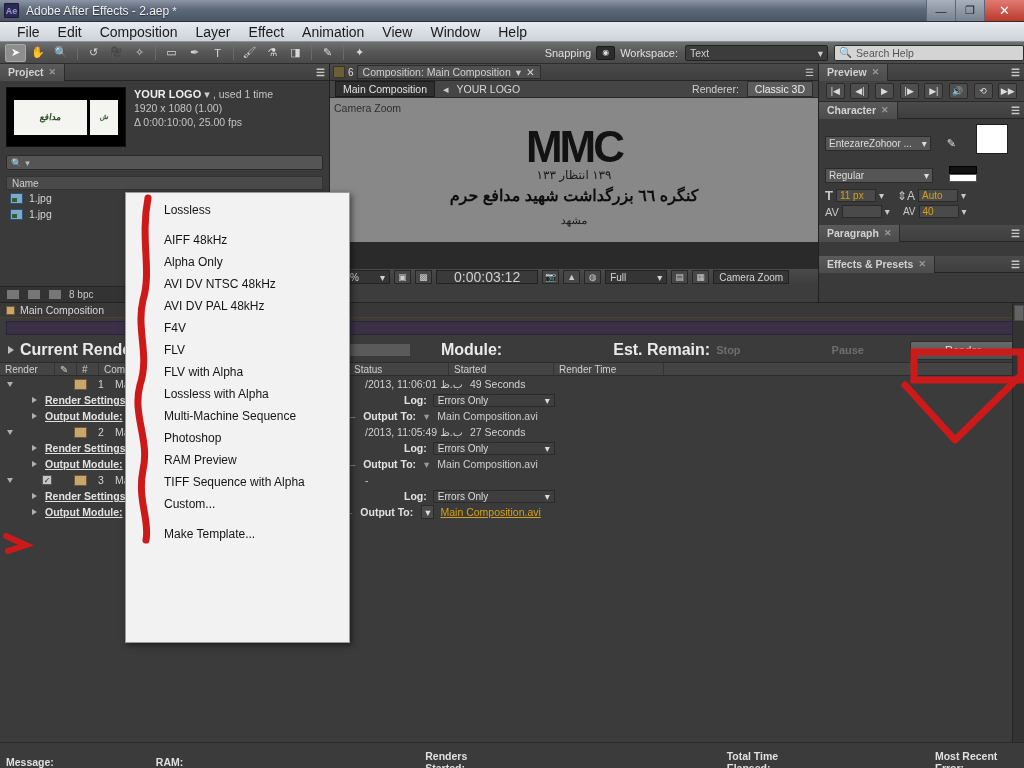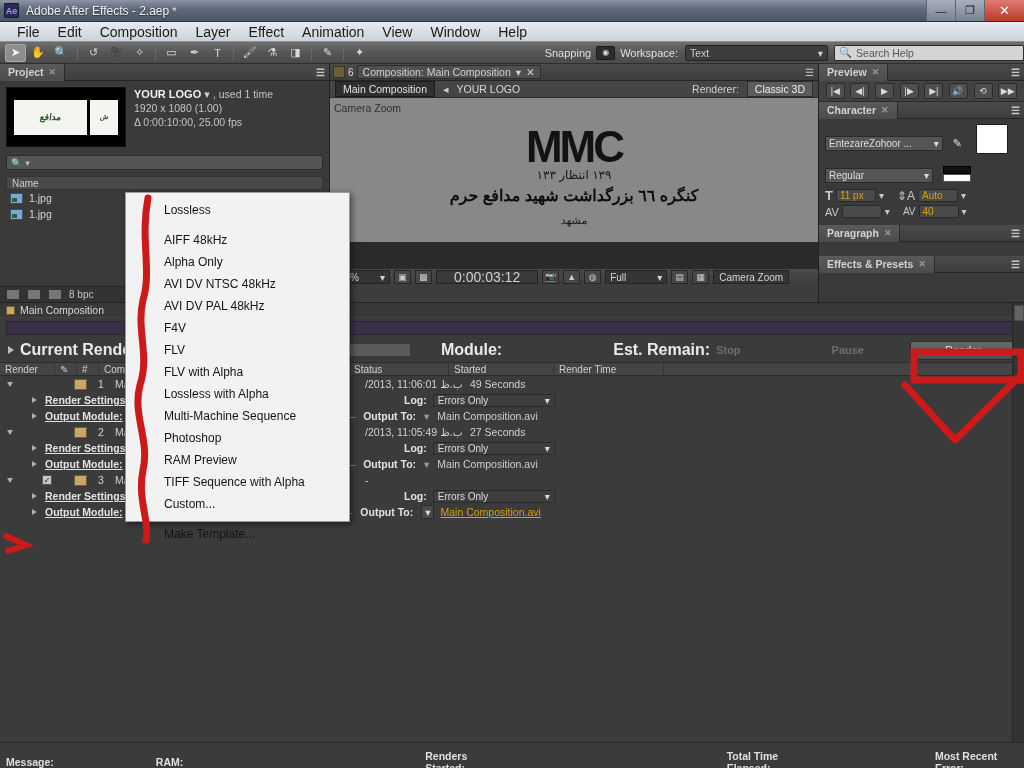--- a/index.html
+++ b/index.html
@@ -144,21 +144,21 @@
   .cb-tc{background:#3a3a3a;border:1px solid #222;padding:0 17px;height:14px;display:flex;align-items:center;
          color:#cfcfcf;font-size:14px;text-align:center;}
   
   #right-col{position:absolute;left:818px;top:64px;width:206px;height:238px;background:#3a3a3a;
              border-left:1px solid #222;}
   .transport{height:21px;background:#424242;display:flex;align-items:center;justify-content:space-around;
              padding:0 4px;border-bottom:1px solid #2a2a2a;}
   .tp{width:19px;height:16px;background:#4e4e4e;border:1px solid #2b2b2b;display:flex;align-items:center;
       justify-content:center;color:#ddd;font-size:9px;border-radius:2px;}
   .char-body{padding:5px 6px;}
-  .char-row{display:flex;align-items:center;gap:10px;margin-bottom:4px;}
+  .char-row{display:flex;align-items:center;gap:16px;margin-bottom:4px;}
   .fontsel{flex:1;height:15px;background:#555;border:1px solid #2a2a2a;display:flex;align-items:center;
            justify-content:space-between;padding:0 3px;color:#ddd;font-size:10px;}
   .swatch-wrap{position:relative;width:46px;height:38px;}
   .sw-white{position:absolute;left:4px;top:0;width:32px;height:30px;background:#fff;border:1px solid #1e1e1e;}
   .sw-black{position:absolute;left:0;top:14px;width:28px;height:8px;background:#111;border:1px solid #000;}
   .sw-wh2{position:absolute;left:0;top:22px;width:28px;height:8px;background:#fff;border:1px solid #555;}
   .char-mini-row{display:flex;align-items:center;gap:3px;font-size:10px;color:#c8c8c8;margin-top:2px;}
   .mini-fld{width:40px;height:13px;background:#4a4a4a;border:1px solid #2a2a2a;display:flex;align-items:center;
             padding:0 3px;font-size:10px;color:#d4a017;}
   
@@ -189,21 +189,21 @@
             border-right:3.5px solid transparent;}
   .sel-dark{background:#3e3e3e;border:1px solid #2a2a2a;height:13px;display:flex;align-items:center;
             justify-content:space-between;padding:0 4px;color:#dcdcdc;font-size:10px;width:122px;}
   .chk{width:10px;height:10px;background:#c6c6c6;border:1px solid #555;color:#222;font-size:8px;
        display:flex;align-items:center;justify-content:center;}
   .item-sw{width:13px;height:11px;background:#c9a66b;border:1px solid #6d5936;}
   .bold-lbl{font-weight:bold;color:#e2e2e2;}
   .underline{text-decoration:underline;}
   
   #dropdown{
-    position:absolute;left:125px;top:192px;width:225px;height:330px;
+    position:absolute;left:125px;top:192px;width:225px;height:451px;
     background:#f2f2f2;border:1px solid #999;box-shadow:2px 2px 6px rgba(0,0,0,.5);z-index:50;
     padding:6px 0;
   }
   .dd-item{height:22px;display:flex;align-items:center;padding-left:38px;color:#141414;font-size:12px;}
   .dd-gap{height:8px;}
   
   .annot{position:absolute;z-index:60;pointer-events:none;}
   
   #statusbar{
     position:absolute;left:0;bottom:0;width:1024px;height:26px;background:#3b3b3b;border-top:1px solid #2a2a2a;

